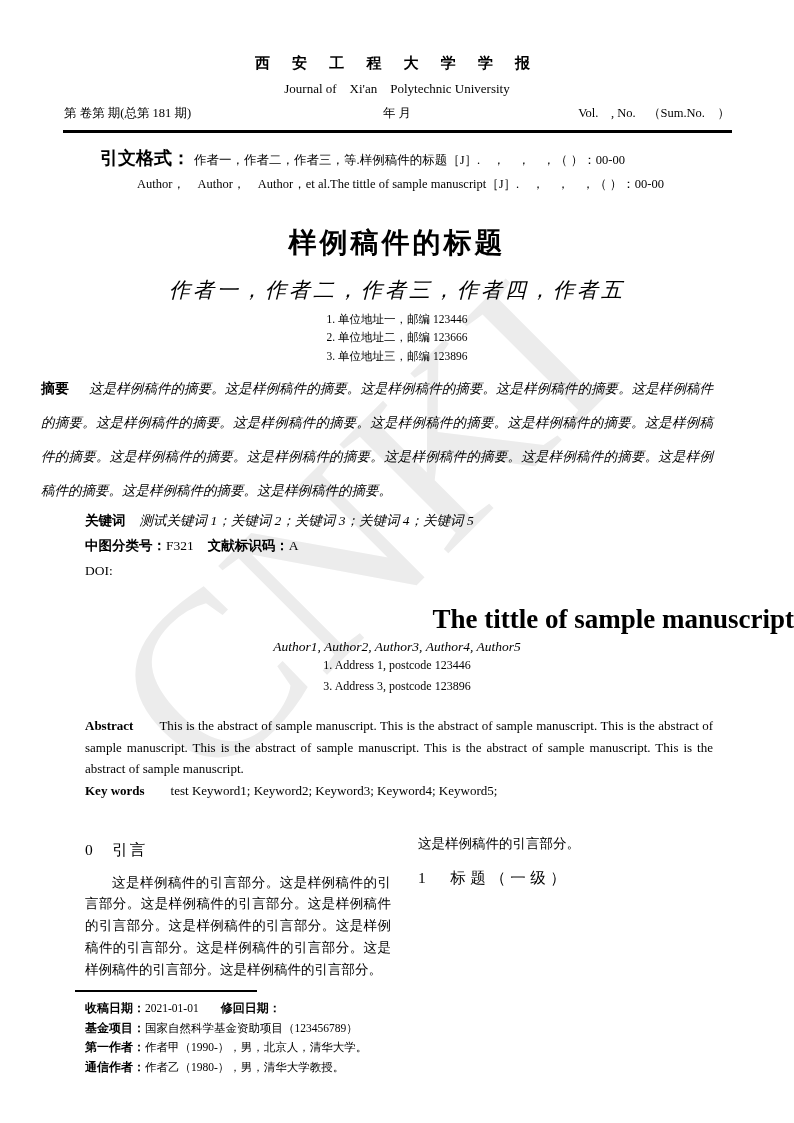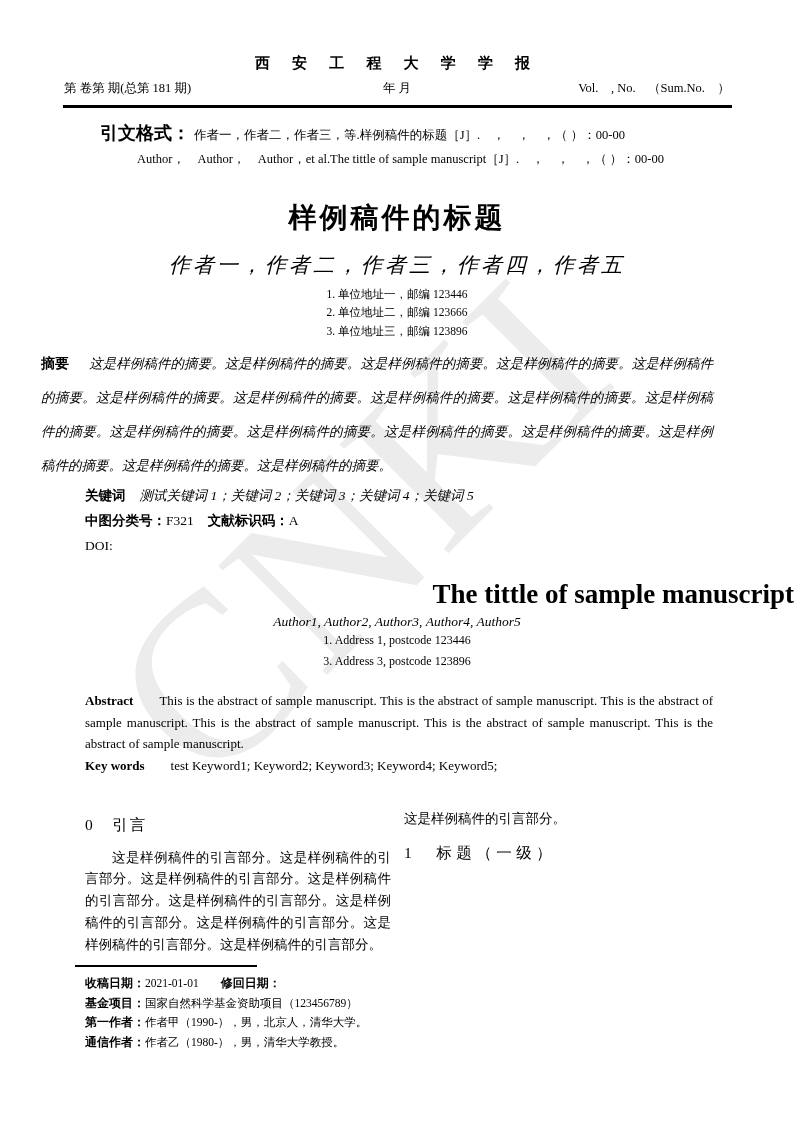--- a/index.html
+++ b/index.html
@@ -43,21 +43,21 @@
   .kw-lbl{margin-right:14px;}
   .gap14{display:inline-block;width:14px;}
   
   .en-title{margin-top:21px;text-align:right;font-size:27px;font-weight:bold;}
   .en-authors{margin-top:4px;text-align:center;font-size:13.5px;font-style:italic;}
   .en-addr{text-align:center;font-size:12px;line-height:21px;}
   .en-abstract{margin:18px 81px 0 85px;font-size:13px;line-height:21.5px;text-align:justify;}
   .en-abstract .lbl,.en-kw .lbl{font-family:"Liberation Serif","DejaVu Serif",serif;font-weight:bold;margin-right:26px;}
   .en-kw{margin:0 81px 0 85px;font-size:13px;line-height:21.5px;}
   
-  .columns{display:flex;margin:32px 76px 12px 85px;gap:13px;}
+  .columns{display:flex;margin:32px 76px 12px 85px;gap:27px;}
   .col{font-size:13.5px;line-height:21.7px;text-align:justify;}
   .col-left{flex:0 0 306px;width:306px;}
   .col-right{flex:1;min-width:0;}
   .sec-h{font-weight:normal;font-size:15.5px;margin:6px 0 11px 0;letter-spacing:2px;}
   .sec-h1{font-weight:normal;font-size:15.5px;margin:12px 0 9px 0;letter-spacing:4.5px;}
   .para{margin:0;text-indent:2em;}
   .para-cont{margin:0;text-indent:0;}
   
   .footnote{margin-top:10px;}
   .fn-rule{width:182px;height:2px;background:#000;margin-left:-10px;margin-bottom:7px;}
@@ -68,20 +68,21 @@
 </head>
 <body>
 
 <div class="page">
 
   <div class="watermark">CNKI</div>
 
   <div class="content">
 
     <div class="j-cn">西 安 工 程 大 学 学 报</div>
+    <div class="j-en">Journal of　Xi'an　Polytechnic University</div>
     <div class="issue-row">
       <span class="l">第 卷第 期(总第 181 期)</span>
       <span class="c">年 月</span>
       <span class="r">Vol.　, No.　（Sum.No.　）</span>
     </div>
     <div class="rule"></div>
 
     <div class="citation">
       <div>
         <span class="lbl hei">引文格式：</span><span>作者一，作者二，作者三，等.样例稿件的标题［J］.　，　，　，（ ）：00-00</span>

